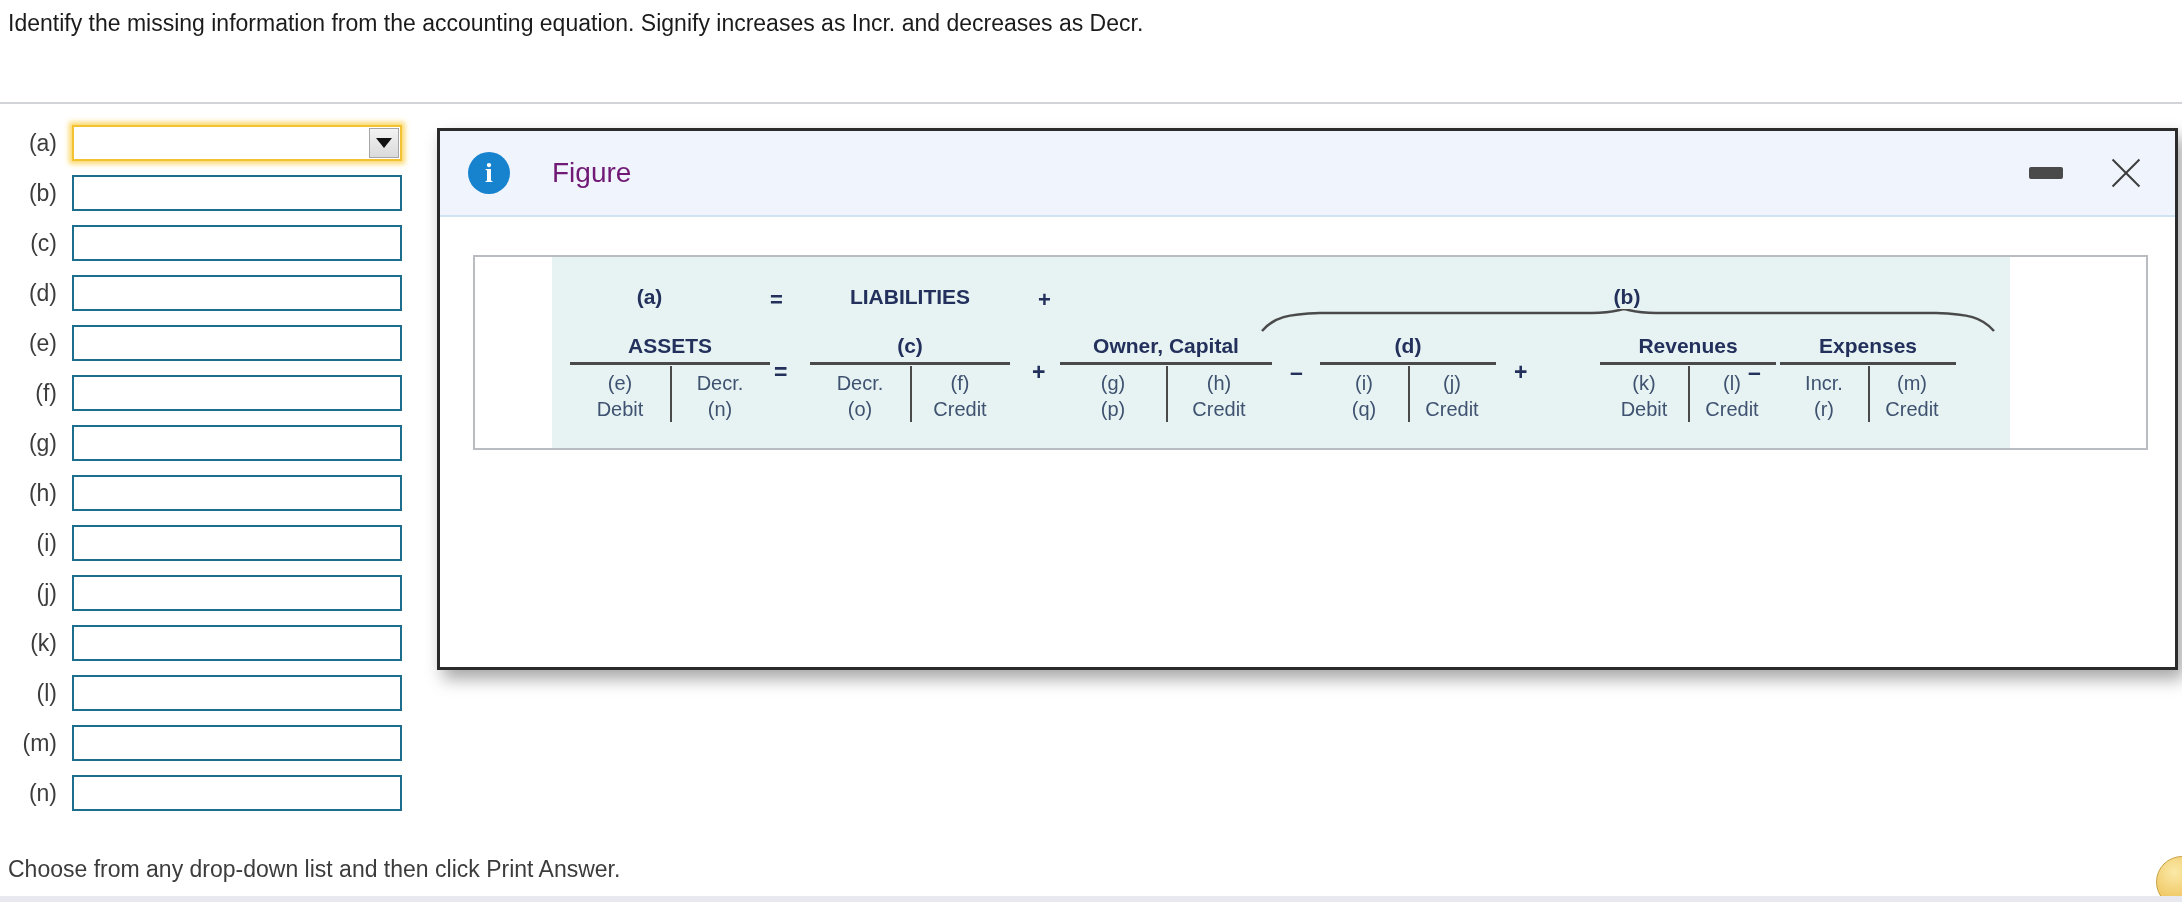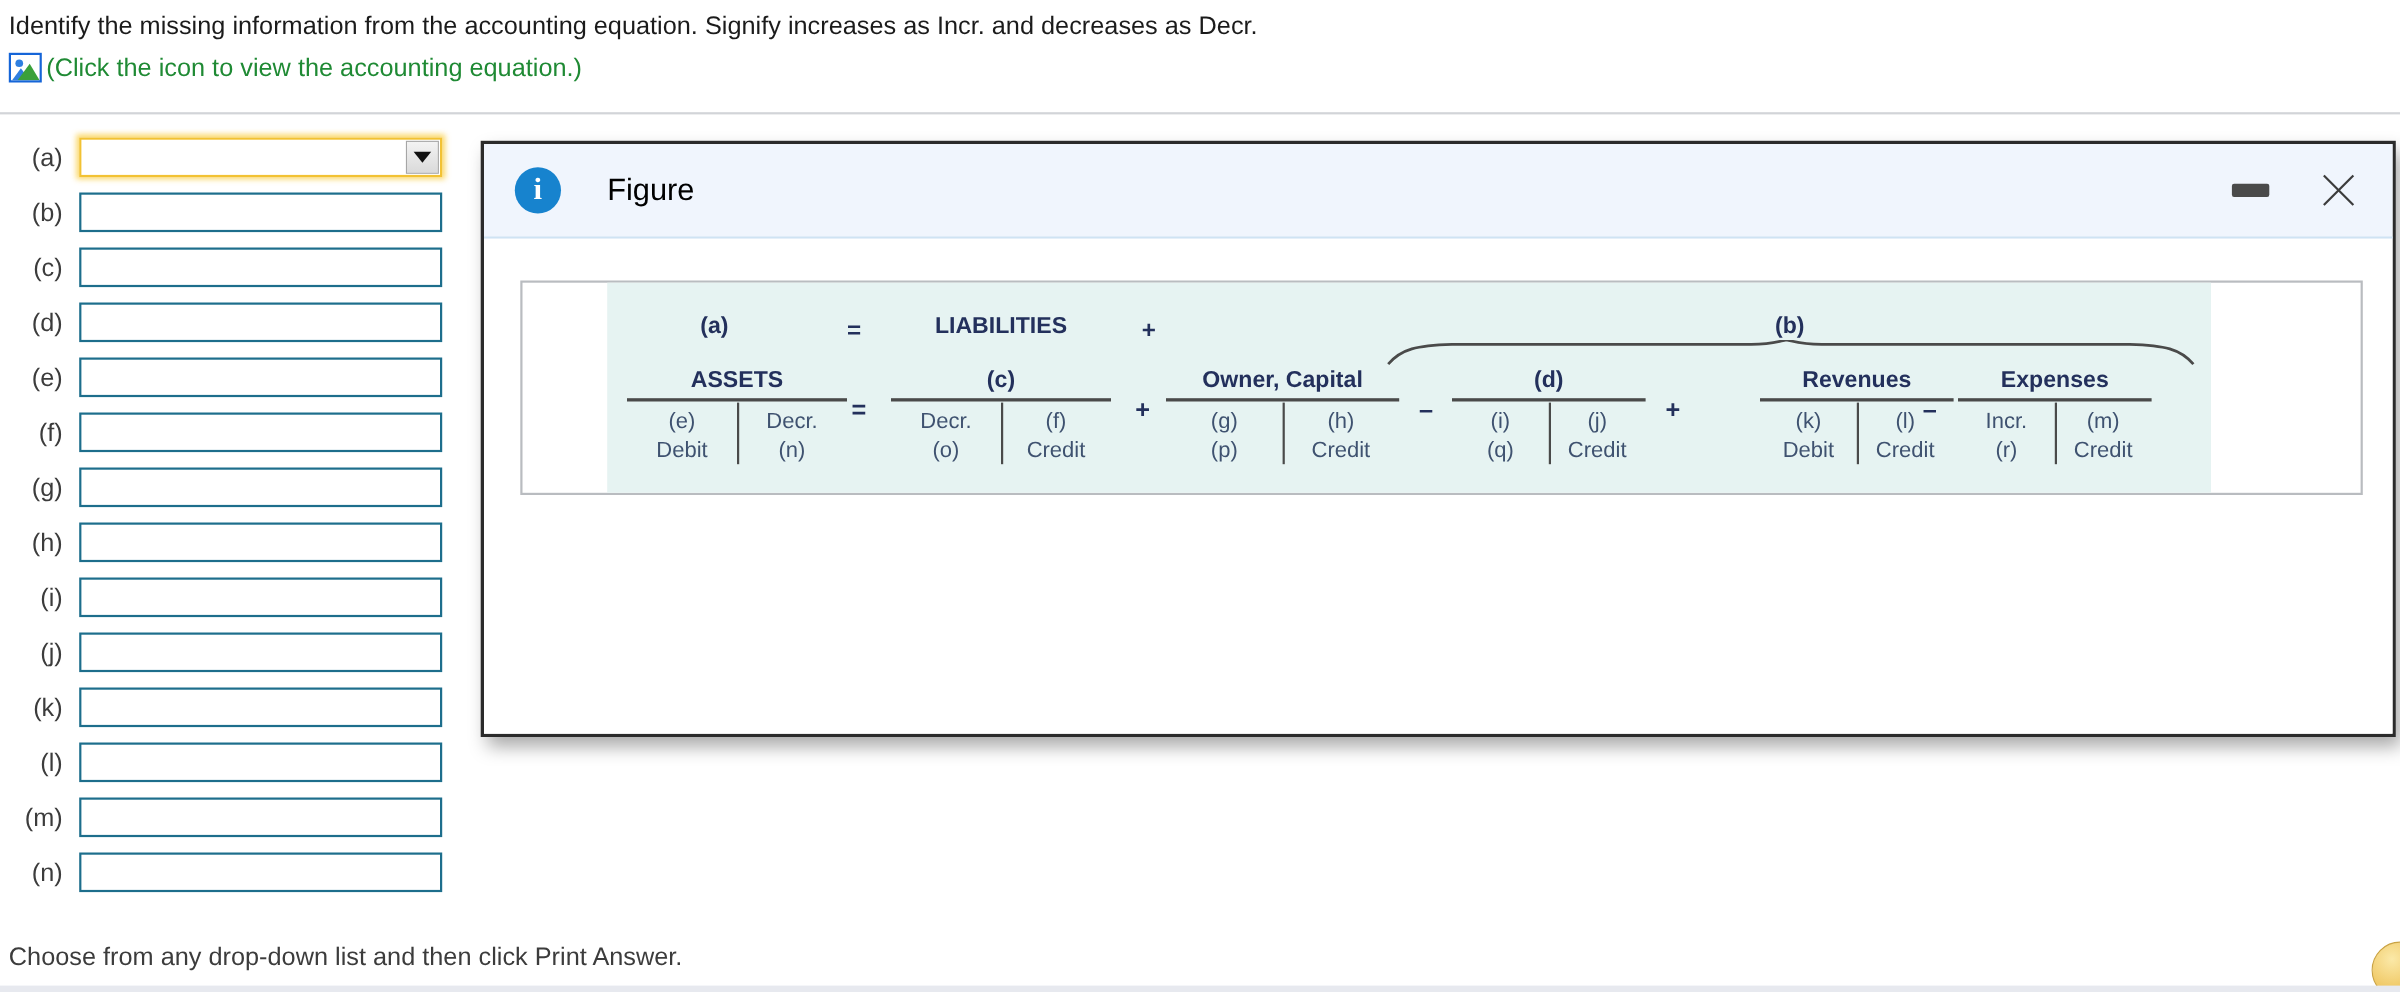--- a/index.html
+++ b/index.html
@@ -173,21 +173,21 @@
     font-weight: bold;
     font-family: "Liberation Serif", serif;
     display: flex;
     align-items: center;
     justify-content: center;
     flex: 0 0 auto;
   }
   #dialog-title {
     margin-left: 42px;
     font-size: 28px;
-    color: #000000;
+    color: #701a75;
   }
   #titlebar-spacer { flex: 1 1 auto; }
   #minimize-button {
     width: 34px; height: 12px;
     background: #4a4a4a;
     border-radius: 2px;
     cursor: pointer;
     margin-right: 44px;
   }
   #close-button {
@@ -321,28 +321,20 @@
     color: #3a3a3a;
     font-family: "Liberation Sans", sans-serif;
     cursor: pointer;
   }
 </style>
 </head>
 <body>
 
 <div id="question-header">
   <div id="question-prompt">Identify the missing information from the accounting equation. Signify increases as Incr. and decreases as Decr.</div>
-  <div id="figure-link-row">
-    <span id="figure-icon">
-      <span class="sun"></span>
-      <span class="hill-back"></span>
-      <span class="hill-front"></span>
-    </span>
-    <span id="figure-link-text">(Click the icon to view the accounting equation.)</span>
-  </div>
 </div>
 
 <div id="header-divider"></div>
 
 <div id="answer-list">
     <div class="answer-row focused">
       <div class="answer-label">(a)</div>
       <div class="answer-field"><span></span><div class="dropdown-arrow">
           <span class="tri"></span>
         </div></div>

